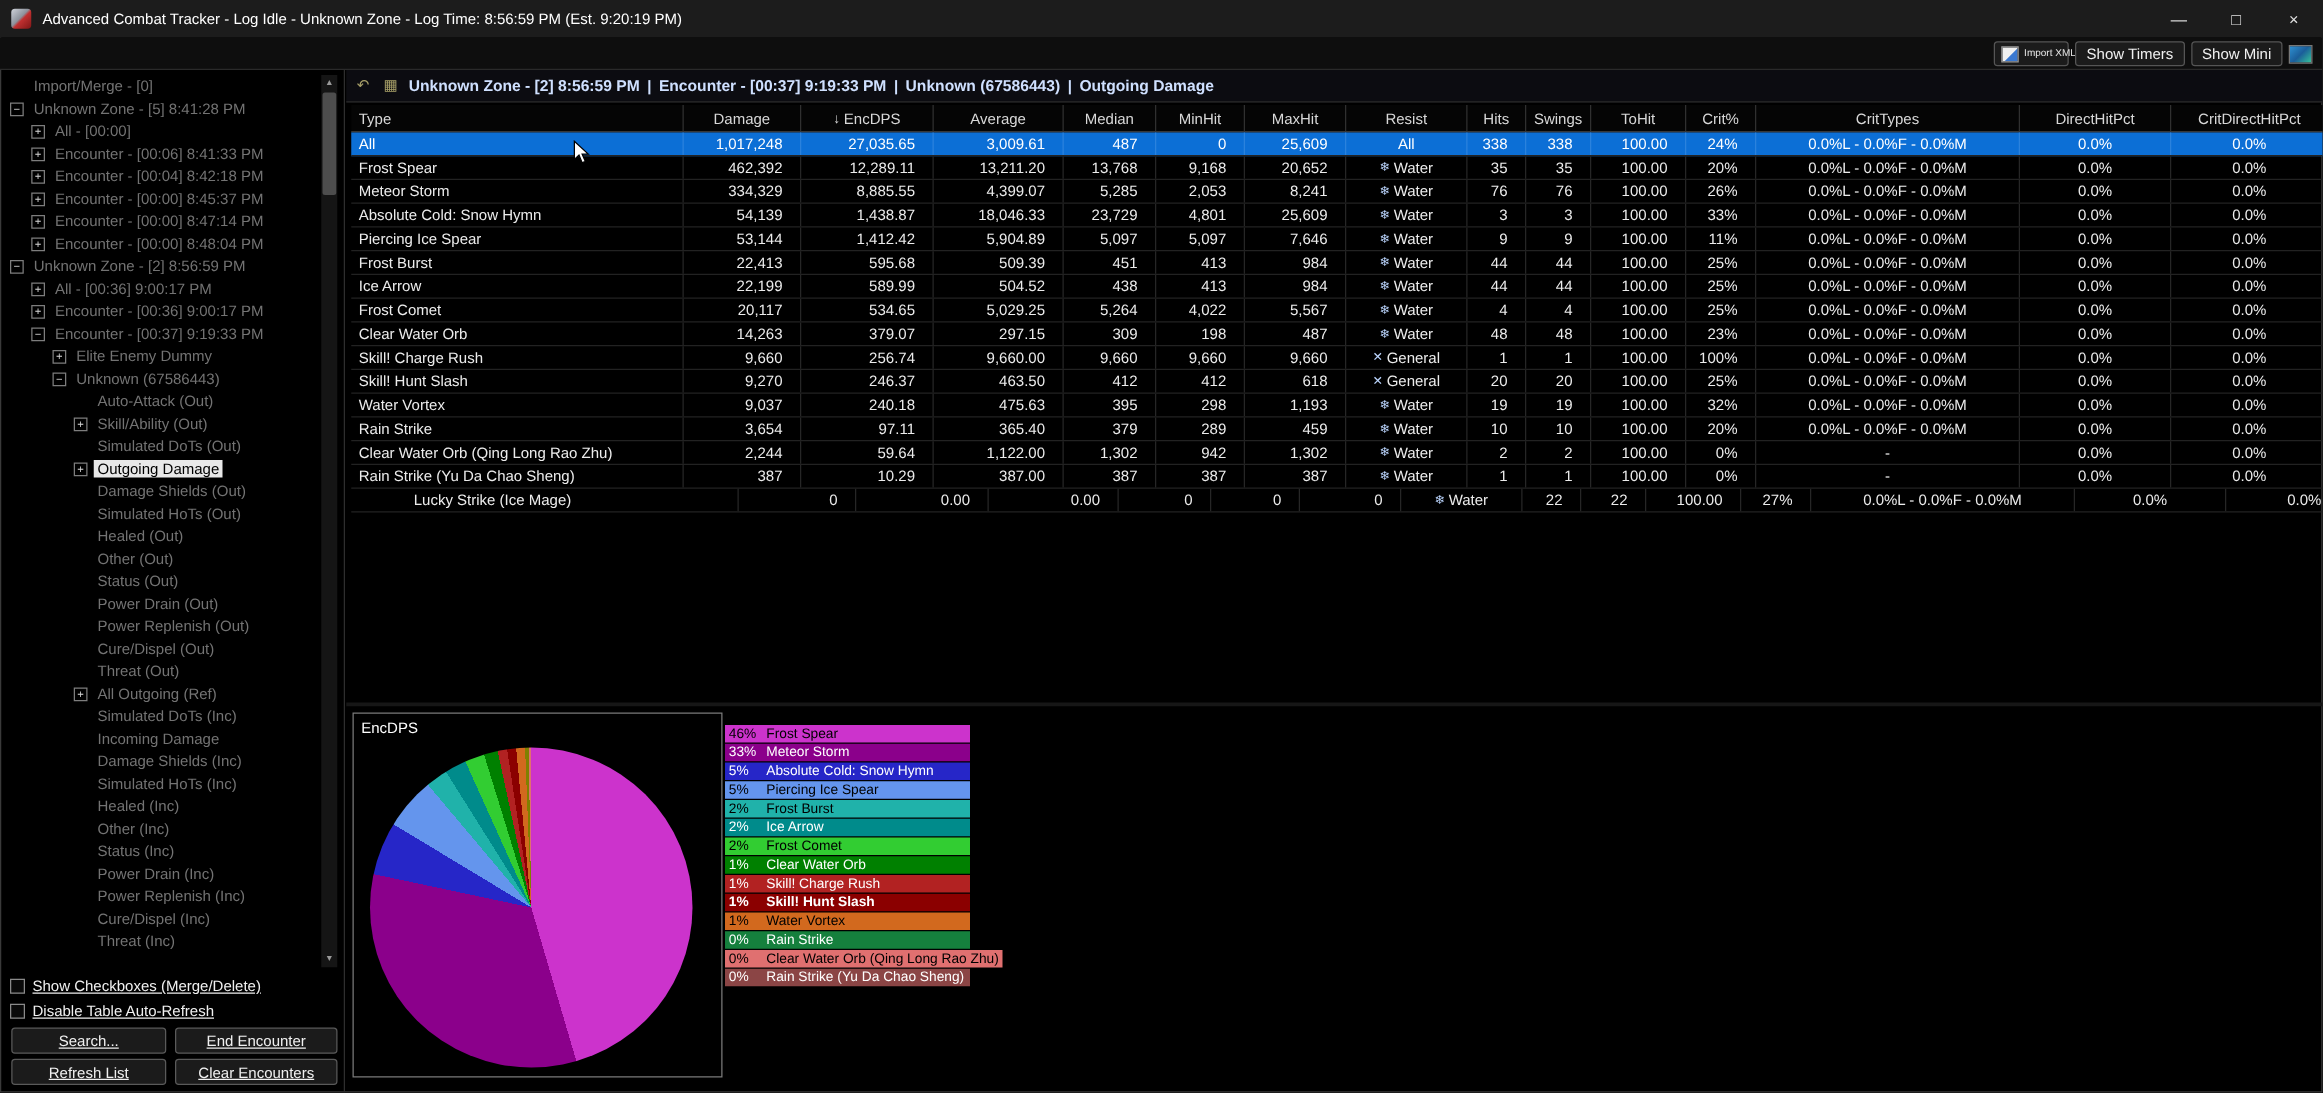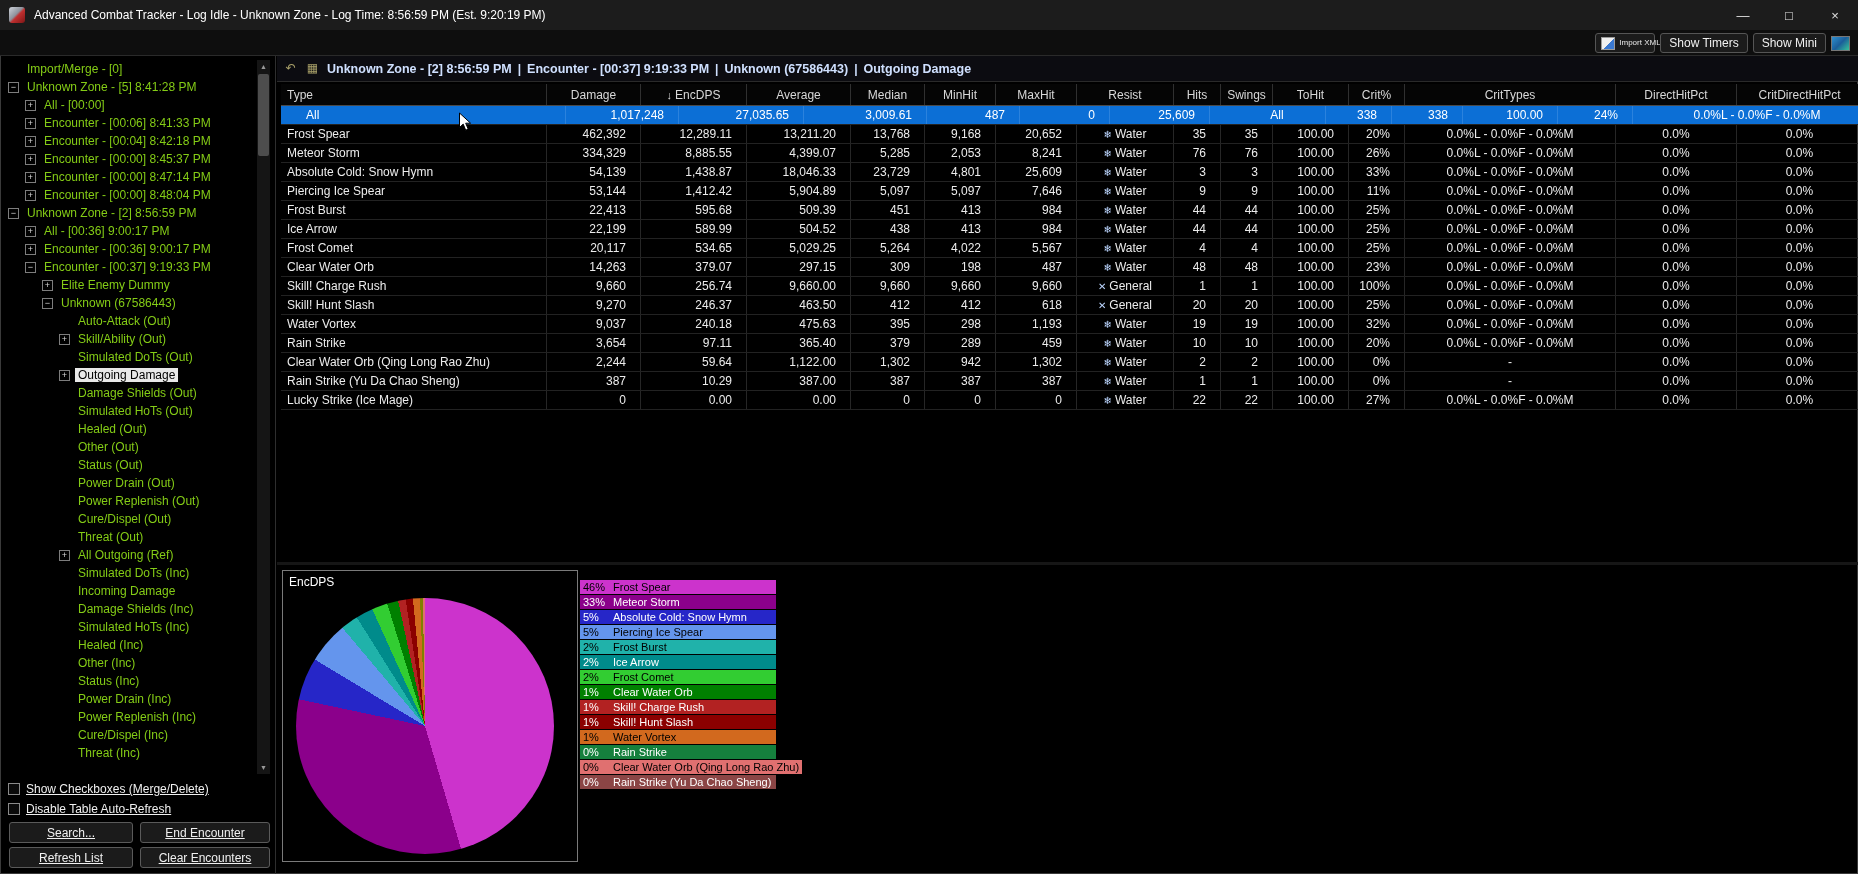--- a/index.html
+++ b/index.html
@@ -40,21 +40,21 @@
 
   
   .left-panel { position:absolute; left:0; top:0; width:276px; height:818px;
     border-right:1px solid #2e2e2e; }
   .tree-wrap { position:absolute; left:4px; top:4px; width:266px; height:714px; overflow:hidden; }
   #tree { position:absolute; left:0; top:0; right:14px; }
   .tree-row { height:18px; display:flex; align-items:center; white-space:nowrap; overflow:hidden; }
   .tree-box-icon { width:11px; height:11px; border:1px solid #7d7d7d; background:#000;
     color:#d6d6d6; font-size:9px; line-height:9px; text-align:center; margin-right:5px; flex:none; }
   .tree-spacer { width:16px; flex:none; }
-  .tree-label { padding:0 3px; color:#84cc16; }
+  .tree-label { padding:0 3px; color:#737373; }
   .tree-label.selected { background:#e8e8e8; color:#000; }
   .scrollbar { position:absolute; right:0; top:0; width:13px; height:714px; background:#151515; }
   .scroll-arrow { height:13px; display:flex; align-items:center; justify-content:center;
     font-size:7px; color:#9a9a9a; }
   .scroll-arrow.down { position:absolute; bottom:0; left:0; right:0; }
   .scroll-thumb { position:absolute; top:14px; left:1px; width:11px; height:82px;
     background:#4d4d4d; border-radius:2px; }
   .checkbox-row { position:absolute; left:8px; display:flex; align-items:center; gap:6px; height:16px; }
   .checkbox { width:12px; height:12px; border:1px solid #8a8a8a; background:#0a0a0a; flex:none; }
   .checkbox-label { text-decoration:underline; color:#f0f0f0; white-space:nowrap; }
@@ -74,21 +74,21 @@
 
   
   .table { position:absolute; top:28px; left:4px; }
   #table-header { display:flex; height:22px; border-bottom:1px solid #4a4a4a; background:#050505; }
   .th { display:flex; align-items:center; justify-content:center; color:#d8d8d8;
     border-right:1px solid #303030; white-space:nowrap; overflow:hidden; flex:none; }
   .th.align-left { justify-content:flex-start; padding-left:6px; }
   .sort-glyph { margin-right:3px; font-size:11px; }
   .tr { display:flex; height:19px; border-bottom:1px solid #222; }
   .tr.selected { background:#0c6fd6; }
-  .tr.selected .td { color:#fff; border-right-color:#2b82dd;margin-left:19px; }
+  .tr.selected .td { color:#fff; border-right-color:#2b82dd; }
   .td { display:flex; align-items:center; border-right:1px solid #262626; color:#ececec;
     white-space:nowrap; overflow:hidden; flex:none; }
   .td.align-left { padding-left:6px; }
   .td.align-right { justify-content:flex-end; padding-right:14px; }
   .td.align-center { justify-content:center; }
   .resist-icon { font-size:10px; margin-right:3px; color:#bcd6ff; }
 
   
   .splitter { position:absolute; top:506px; left:0; right:0; height:3px; background:#161616; }
   .graph-area { position:absolute; top:512px; left:0; right:0; bottom:0; }
@@ -594,21 +594,21 @@
             <div class="td align-center" style="width: 97px;"><span class="resist-icon">❄</span>Water</div>
             <div class="td align-right" style="width: 47px;">1</div>
             <div class="td align-right" style="width: 52px;">1</div>
             <div class="td align-right" style="width: 76px;">100.00</div>
             <div class="td align-right" style="width: 56px;">0%</div>
             <div class="td align-center" style="width: 211px;">-</div>
             <div class="td align-center" style="width: 121px;">0.0%</div>
             <div class="td align-center" style="width: 126px;">0.0%</div>
           </div>
           <div class="tr">
-            <div class="td align-left" style="width: 266px;">Lucky Strike (Ice Mage)</div>
+            <div class="td align-left" style="width: 266px; margin-left: 44px;">Lucky Strike (Ice Mage)</div>
             <div class="td align-right" style="width: 94px;">0</div>
             <div class="td align-right" style="width: 106px;">0.00</div>
             <div class="td align-right" style="width: 104px;">0.00</div>
             <div class="td align-right" style="width: 74px;">0</div>
             <div class="td align-right" style="width: 71px;">0</div>
             <div class="td align-right" style="width: 81px;">0</div>
             <div class="td align-center" style="width: 97px;"><span class="resist-icon">❄</span>Water</div>
             <div class="td align-right" style="width: 47px;">22</div>
             <div class="td align-right" style="width: 52px;">22</div>
             <div class="td align-right" style="width: 76px;">100.00</div>
@@ -630,21 +630,21 @@
       <div id="legend">
           <div class="legend-row" style="background: rgb(204, 51, 204); color: rgb(0, 0, 0);"><span class="legend-pct">46%</span><span>Frost Spear</span></div>
           <div class="legend-row" style="background: rgb(139, 0, 139); color: rgb(255, 255, 255);"><span class="legend-pct">33%</span><span>Meteor Storm</span></div>
           <div class="legend-row" style="background: rgb(38, 38, 200); color: rgb(255, 255, 255);"><span class="legend-pct">5%</span><span>Absolute Cold: Snow Hymn</span></div>
           <div class="legend-row" style="background: rgb(100, 149, 237); color: rgb(0, 0, 0);"><span class="legend-pct">5%</span><span>Piercing Ice Spear</span></div>
           <div class="legend-row" style="background: rgb(32, 178, 170); color: rgb(0, 0, 0);"><span class="legend-pct">2%</span><span>Frost Burst</span></div>
           <div class="legend-row" style="background: rgb(0, 139, 139); color: rgb(255, 255, 255);"><span class="legend-pct">2%</span><span>Ice Arrow</span></div>
           <div class="legend-row" style="background: rgb(50, 205, 50); color: rgb(0, 0, 0);"><span class="legend-pct">2%</span><span>Frost Comet</span></div>
           <div class="legend-row" style="background: rgb(0, 128, 0); color: rgb(255, 255, 255);"><span class="legend-pct">1%</span><span>Clear Water Orb</span></div>
           <div class="legend-row" style="background: rgb(178, 34, 34); color: rgb(255, 255, 255);"><span class="legend-pct">1%</span><span>Skill! Charge Rush</span></div>
-          <div class="legend-row" style="background: rgb(139, 0, 0); color: rgb(255, 255, 255);"><span class="legend-pct">1%</span><span>Skill! Hunt Slash</span></div>
+          <div class="legend-row" style="background: rgb(139, 0, 0); color: rgb(255, 255, 255); font-weight: bold;"><span class="legend-pct">1%</span><span>Skill! Hunt Slash</span></div>
           <div class="legend-row" style="background: rgb(210, 105, 30); color: rgb(0, 0, 0);"><span class="legend-pct">1%</span><span>Water Vortex</span></div>
           <div class="legend-row" style="background: #15803d; color: rgb(255, 255, 255);"><span class="legend-pct">0%</span><span>Rain Strike</span></div>
           <div class="legend-row" style="background: rgb(224, 112, 112); color: rgb(0, 0, 0);"><span class="legend-pct">0%</span><span>Clear Water Orb (Qing Long Rao Zhu)</span></div>
           <div class="legend-row" style="background: rgb(139, 69, 69); color: rgb(255, 255, 255);"><span class="legend-pct">0%</span><span>Rain Strike (Yu Da Chao Sheng)</span></div>
         </div>
     </div>
   </div>
 </div>
 
 <svg class="cursor" width="14" height="20" viewBox="0 0 14 20">

